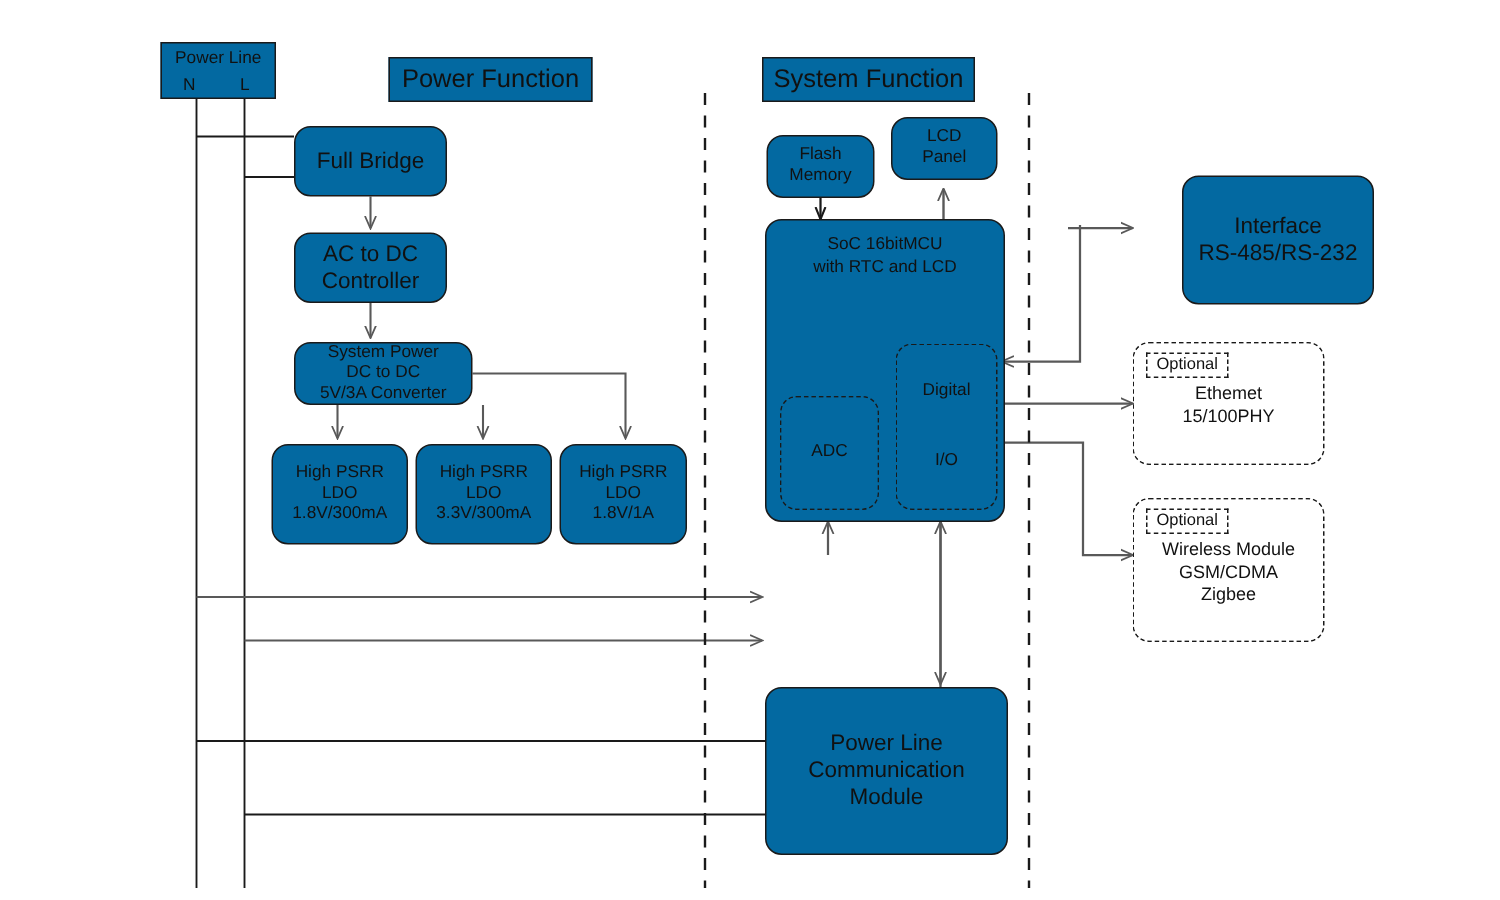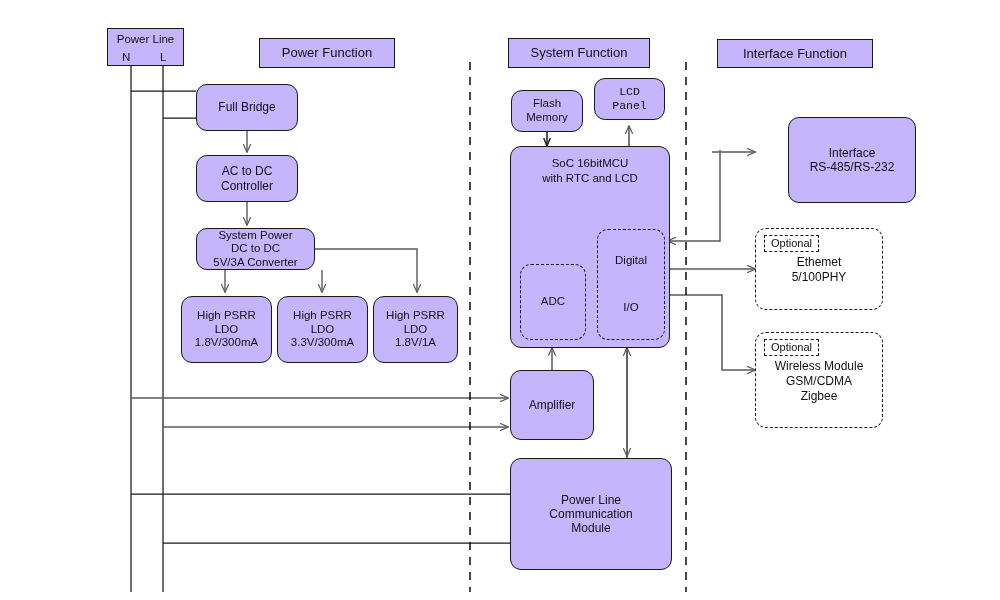--- a/index.html
+++ b/index.html
@@ -2,32 +2,32 @@
 <html><head>
 <meta charset="utf-8">
 <style>
   html,body{margin:0;padding:0;background:#ffffff;}
   body{width:1000px;height:600px;position:relative;overflow:hidden;
        font-family:"Liberation Sans","DejaVu Sans",sans-serif;color:#111;}
   #canvas{position:absolute;left:0;top:0;width:1000px;height:600px;}
   svg.wires{position:absolute;left:0;top:0;width:1000px;height:600px;pointer-events:none;}
 
   .box{position:absolute;box-sizing:border-box;display:flex;align-items:center;
-       justify-content:center;text-align:center;background:#c4b5fd;line-height:1.18;}
+       justify-content:center;text-align:center;background:#0369a1;line-height:1.18;}
   
   .rb{border:1.6px solid #1a1a1a;border-radius:11px;}
   
   .sq{border:1.3px solid #1a1a1a;border-radius:0;}
   
   .db{border:1.8px dashed #1a1a1a;border-radius:11px;background:transparent;}
   
   .dsq{border:1.5px dashed #1a1a1a;border-radius:0;background:#fff;}
 
-  .header{font-size:13px;}
-  .blk{font-size:12px;}
+  .header{font-size:17px;}
+  .blk{font-size:15px;}
   .blk-sm{font-size:11.5px;}
 
   .pl-title{position:absolute;left:0;right:0;top:4px;text-align:center;font-size:11.5px;}
   .pl-n{position:absolute;left:14px;top:22px;font-size:11.5px;}
   .pl-l{position:absolute;left:52px;top:22px;font-size:11.5px;}
 
   .inner-label{position:absolute;left:0;right:0;top:9px;text-align:center;}
   .opt{position:absolute;left:8px;top:6px;padding:1px 6px;font-size:11px;}
   .opt-body{position:absolute;left:0;right:0;top:26px;text-align:center;font-size:12px;line-height:1.25;}
 </style>
@@ -106,23 +106,20 @@
     <span class="pl-n">N</span>
     <span class="pl-l">L</span>
   </div>
 
   <div class="box sq header" style="left:259px;top:38px;width:136px;height:30px;">
     <span>Power Function</span>
   </div>
   <div class="box sq header" style="left:508px;top:38px;width:142px;height:30px;">
     <span>System Function</span>
   </div>
-  <div class="box sq header" style="left:717px;top:39px;width:156px;height:29px;">
-    <span>Interface Function</span>
-  </div>
 
   <div class="box rb blk" style="left:196px;top:84px;width:102px;height:47px;">
     <span>Full Bridge</span>
   </div>
 
   <div class="box rb blk" style="left:196px;top:155px;width:102px;height:47px;flex-direction:column;">
     <span>AC to DC</span>
     <span>Controller</span>
   </div>
 
@@ -145,60 +142,57 @@
   <div class="box rb blk-sm" style="left:373px;top:296px;width:85px;height:67px;flex-direction:column;">
     <span>High PSRR</span>
     <span>LDO</span>
     <span>1.8V/1A</span>
   </div>
 
   <div class="box rb blk-sm" style="left:511px;top:90px;width:72px;height:42px;flex-direction:column;">
     <span>Flash</span>
     <span>Memory</span>
   </div>
-  <div class="box rb blk-sm" style="left:594px;top:78px;width:71px;height:42px;flex-direction:column;font-family:Liberation Mono, monospace;">
+  <div class="box rb blk-sm" style="left:594px;top:78px;width:71px;height:42px;flex-direction:column;">
     <span>LCD</span>
     <span>Panel</span>
   </div>
 
   <div class="box rb blk-sm" style="left:510px;top:146px;width:160px;height:202px;display:block;padding-left:16px;">
     <div class="inner-label" style="line-height:1.3;">
       <span>SoC 16bitMCU</span><br>
       <span>with RTC and LCD</span>
     </div>
 
     <div class="box db blk-sm" style="left:9px;top:117px;width:66px;height:76px;">
       <span>ADC</span>
     </div>
     <div class="box db blk-sm" style="left:86px;top:82px;width:68px;height:111px;flex-direction:column;gap:33px;">
       <span>Digital</span>
       <span>I/O</span>
     </div>
   </div>
 
-  <div class="box rb blk" style="left:510px;top:370px;width:84px;height:70px;">
-    <span>Amplifier</span>
-  </div>
 
   <div class="box rb blk" style="left:510px;top:458px;width:162px;height:112px;flex-direction:column;">
     <span>Power Line</span>
     <span>Communication</span>
     <span>Module</span>
   </div>
 
   <div class="box rb blk" style="left:788px;top:117px;width:128px;height:86px;flex-direction:column;">
     <span>Interface</span>
     <span>RS-485/RS-232</span>
   </div>
 
   <div class="box db" style="left:755px;top:228px;width:128px;height:82px;display:block;">
     <span class="dsq opt">Optional</span>
     <div class="opt-body">
       <span>Ethemet</span><br>
-      <span>5/100PHY</span>
+      <span>15/100PHY</span>
     </div>
   </div>
 
   <div class="box db" style="left:755px;top:332px;width:128px;height:96px;display:block;">
     <span class="dsq opt">Optional</span>
     <div class="opt-body">
       <span>Wireless Module</span><br>
       <span>GSM/CDMA</span><br>
       <span>Zigbee</span>
     </div>

